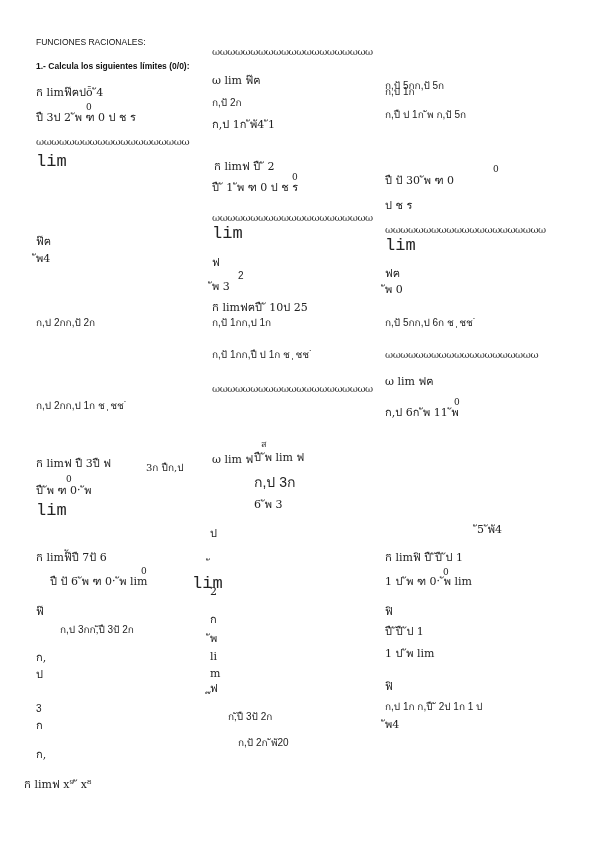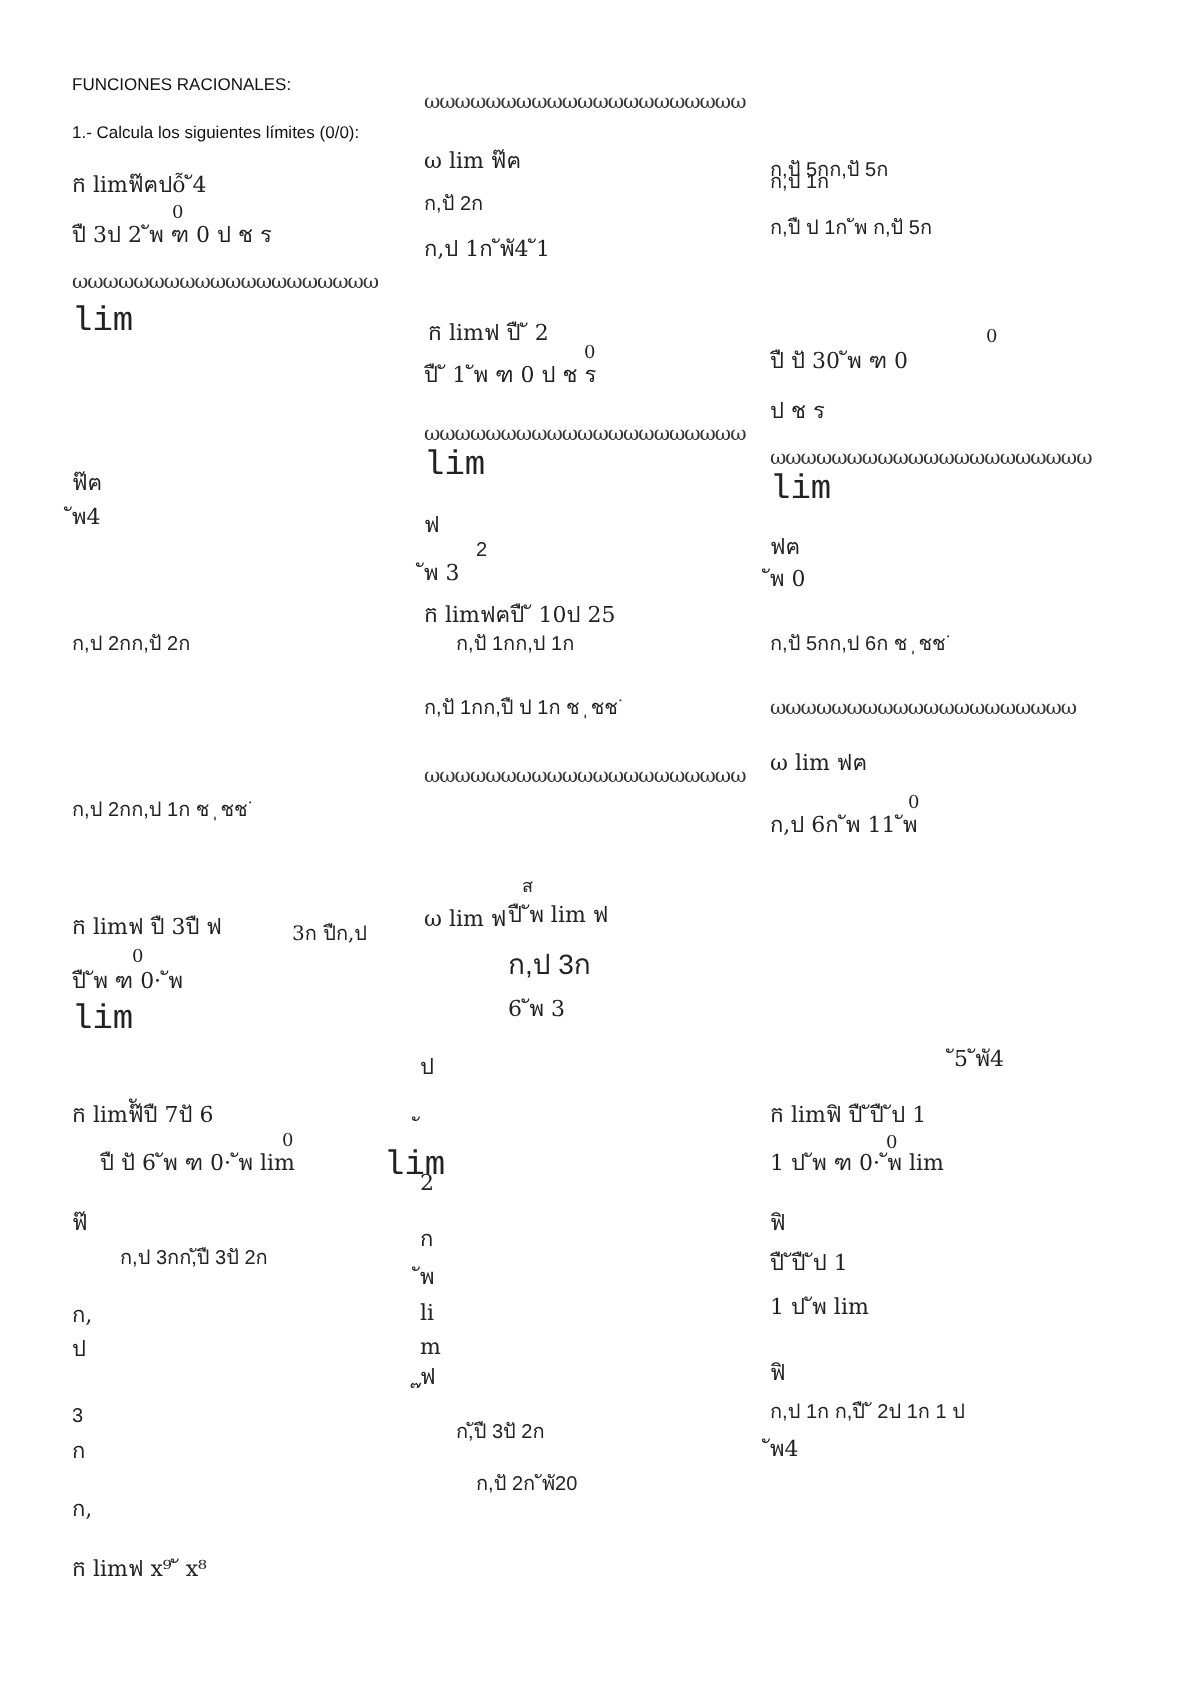--- a/index.html
+++ b/index.html
@@ -10,21 +10,21 @@
   .wave { font-size:10px; letter-spacing:-0.5px; color:#333; }
   .sm { font-size:9px; }
   .lim { font-family:Liberation Mono, monospace; font-size:17px; }
 </style>
 </head>
 <body>
 
 <div>
 
   <div class="t h" style="left:36px;top:38px;">FUNCIONES RACIONALES:</div>
-  <div class="t h" style="left:36px;top:62px;">1.- Calcula los siguientes límites (0/0):</div>
+  <div class="t h" style="left:36px;top:62px;font-weight:bold;">1.- Calcula los siguientes límites (0/0):</div>
 
   <div>
     <div class="t" style="left:36px;top:87px;">ក limฟ๊ฅปỗ ั4</div>
     <div class="t sm" style="left:86px;top:103px;">0</div>
     <div class="t" style="left:36px;top:112px;">ปื   3ป   2 ัพ ฑ 0 ป   ช  ร</div>
     <div class="t wave" style="left:36px;top:137px;">ωωωωωωωωωωωωωωωωωωωω</div>
     <div class="t lim" style="left:36px;top:153px;">lim</div>
     <div class="t" style="left:36px;top:236px;">ฟ๊ฅ</div>
     <div class="t" style="left:36px;top:253px;">ัพ4</div>
     <div class="t s" style="left:36px;top:318px;font-size:10px;">ก,ป  2กก,ปั 2ก</div>
@@ -39,40 +39,40 @@
     <div class="t" style="left:36px;top:552px;">ក limฟ๊ัปื    7ปั 6</div>
     <div class="t sm" style="left:141px;top:567px;">0</div>
     <div class="t" style="left:50px;top:576px;">ปื    ปั 6 ัพ ฑ 0· ัพ lim</div>
     <div class="t" style="left:36px;top:606px;">ฟ๊</div>
     <div class="t s" style="left:60px;top:625px;font-size:10px;">ก,ป  3กก,ัปื    3ปั 2ก</div>
     <div class="t" style="left:36px;top:652px;">ก,</div>
     <div class="t" style="left:36px;top:669px;">ป</div>
     <div class="t s" style="left:36px;top:704px;font-size:10px;">3</div>
     <div class="t" style="left:36px;top:720px;">ก</div>
     <div class="t" style="left:36px;top:749px;">ก,</div>
-    <div class="t" style="left:36px;top:779px;">ក limฟ  x⁹ ั x⁸</div>
+    <div class="t" style="left:24px;top:779px;">ក limฟ  x⁹ ั x⁸</div>
   </div>
 
   <div>
     <div class="t wave" style="left:212px;top:47px;">ωωωωωωωωωωωωωωωωωωωωω</div>
     <div class="t" style="left:212px;top:75px;">ω lim ฟ๊ฅ</div>
     <div class="t s" style="left:212px;top:98px;font-size:10px;">ก,ปั 2ก</div>
     <div class="t" style="left:212px;top:119px;">ก,ป  1ก ัพั4 ั1</div>
 
     <div class="t" style="left:214px;top:161px;">ក limฟ  ปื ั 2</div>
     <div class="t sm" style="left:292px;top:173px;">0</div>
     <div class="t" style="left:212px;top:182px;">ปื ั 1 ัพ ฑ 0 ป   ช  ร</div>
     <div class="t wave" style="left:212px;top:213px;">ωωωωωωωωωωωωωωωωωωωωω</div>
     <div class="t lim" style="left:212px;top:225px;">lim</div>
     <div class="t" style="left:212px;top:257px;">ฟ</div>
     <div class="t s" style="left:238px;top:271px;font-size:10px;">2</div>
     <div class="t" style="left:212px;top:281px;">ัพ  3</div>
 
     <div class="t" style="left:212px;top:302px;">ក limฟฅปื ั 10ป   25</div>
-    <div class="t s" style="left:212px;top:318px;font-size:10px;margin-left:16px;">ก,ปั 1กก,ป  1ก</div>
+    <div class="t s" style="left:212px;top:318px;font-size:10px;">ก,ปั 1กก,ป  1ก</div>
     <div class="t s" style="left:212px;top:350px;font-size:10px;">ก,ปั 1กก,ปื   ป  1ก   ช ̩ ชช˙</div>
     <div class="t wave" style="left:212px;top:384px;">ωωωωωωωωωωωωωωωωωωωωω</div>
     <div class="t" style="left:212px;top:407px;margin-top:47px;">ω lim ฟ</div>
 
     <div class="t sm" style="left:261px;top:440px;">ส</div>
     <div class="t" style="left:254px;top:452px;">ปื  ัพ lim ฟ</div>
     <div class="t s" style="left:254px;top:475px;font-size:14px;">ก,ป  3ก</div>
     <div class="t" style="left:254px;top:499px;">6 ัพ 3</div>
 
     <div class="t" style="left:210px;top:528px;">ป</div>

